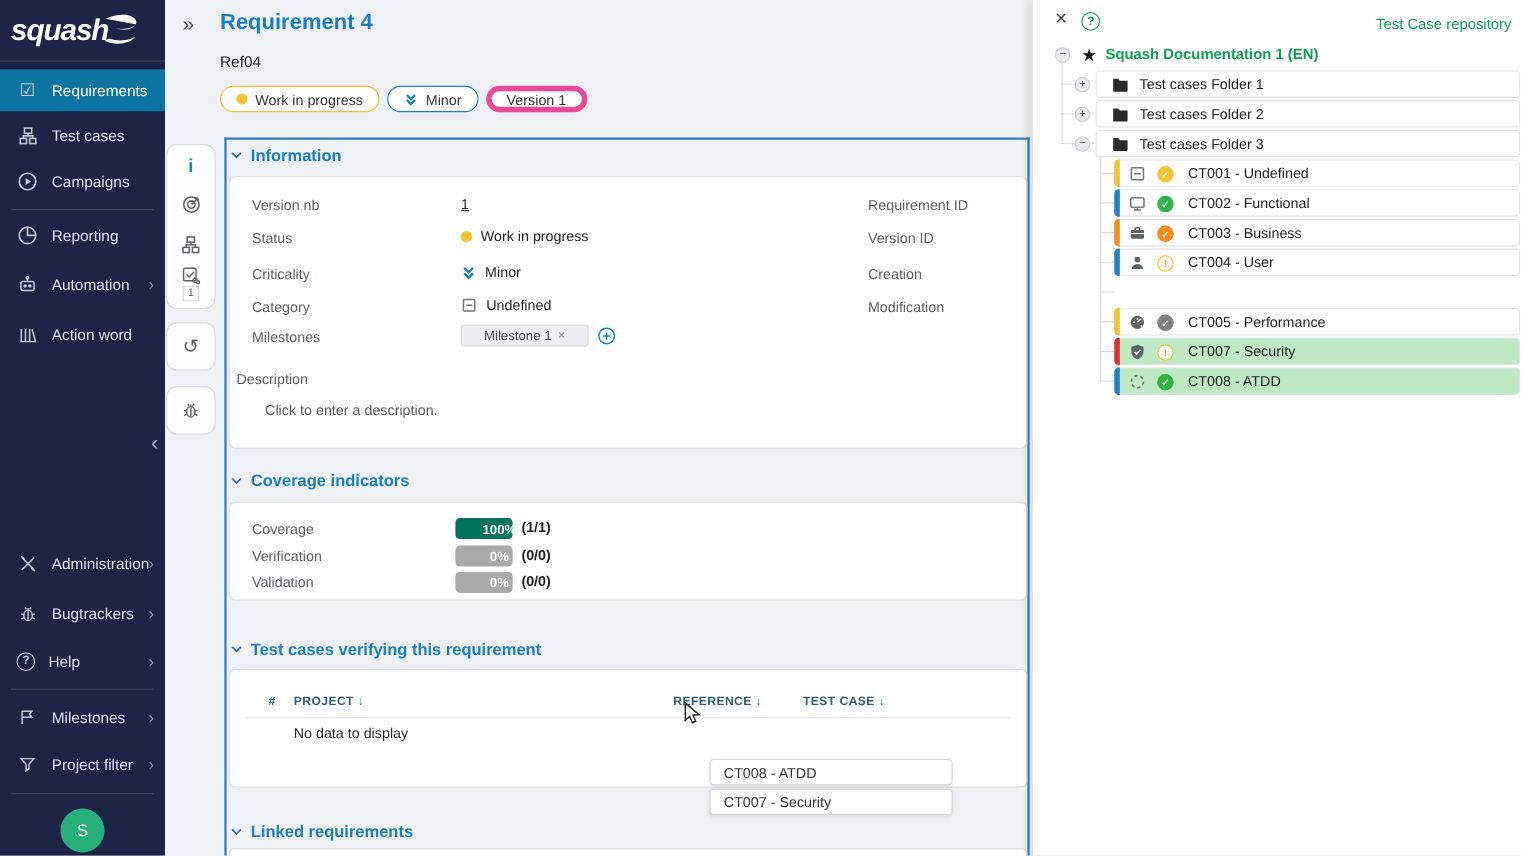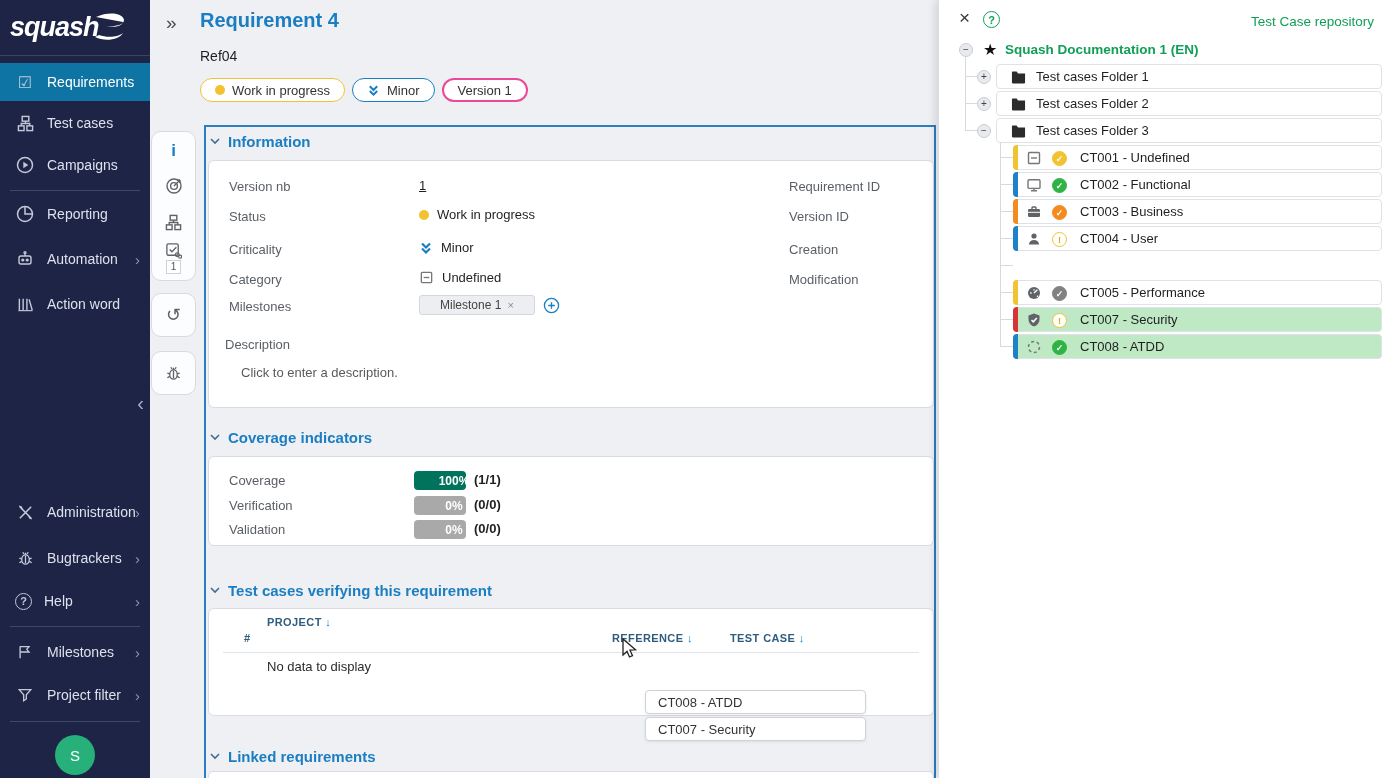--- a/index.html
+++ b/index.html
@@ -22,21 +22,21 @@
 
   
   .content { position:absolute; left:150px; top:0; width:786px; height:778px; background:#eef0f3; }
   .crumb-expand { position:absolute; left:16px; top:12px; font-size:19px; color:#4b4b4b; cursor:pointer; }
   .page-title { position:absolute; left:50px; top:9px; font-size:20px; font-weight:bold; color:#1b7ec2; }
   .page-ref { position:absolute; left:50px; top:48px; font-size:14px; color:#1f1f1f; }
   .badges { position:absolute; left:50px; top:78px; display:flex; gap:7px; }
   .pill { height:24px; border-radius:12px; background:#fff; display:flex; align-items:center; gap:7px; padding:0 14px; font-size:13px; color:#333; }
   .pill.status { border:1px solid #f0c232; }
   .pill.crit { border:1px solid #1a7fc1; }
-  .pill.version { border:2px solid #ec4899; }
+  .pill.version { border:5px solid #ec4899; }
   .dot { width:10px; height:10px; border-radius:50%; display:inline-block; }
 
   
   .tab-card { position:absolute; left:1px; width:45px; background:#fcfdfe; border:1px solid #d7dbe0; border-radius:10px; display:flex; flex-direction:column; align-items:center; }
   .tab-ic { width:45px; height:36px; display:flex; flex-direction:column; align-items:center; justify-content:center; color:#5f6368; cursor:pointer; }
   .tab-ic .glyph { font-size:16px; line-height:1; }
   .count-badge { margin-top:1px; font-size:10px; color:#555; background:#fff; border:1px solid #cfd3d8; padding:0 4px; line-height:12px; }
 
   
   .tab-area { position:absolute; left:54px; top:125px; width:732px; height:653px; border-top:2px solid #2c7dc1; border-left:2px solid #2c7dc1; border-right:2px solid #2c7dc1; }
@@ -333,21 +333,21 @@
         <span class="chip">
             <span>Milestone 1</span>
             <span class="x">×</span>
           </span>
         <svg width="17" height="17" viewBox="0 0 18 18">
             <circle cx="9" cy="9" r="7.5" fill="none" stroke="#1a7fc1" stroke-width="1.4"></circle>
             <path d="M9 5.5v7M5.5 9h7" stroke="#1a7fc1" stroke-width="1.4"></path>
           </svg>
       </div>
 
-      <span class="f-label" style="left:16px;top:176px">Description</span>
+      <span class="f-label" style="left:6px;top:176px">Description</span>
       <div class="f-value placeholder" style="left:32px;top:204px">Click to enter a description.</div>
 
       <span class="f-label" style="left:580px;top:18px">Requirement ID</span>
       <span class="f-label" style="left:580px;top:48px">Version ID</span>
       <span class="f-label" style="left:580px;top:81px">Creation</span>
       <span class="f-label" style="left:580px;top:111px">Modification</span>
     </div>
 
     <div class="sec-head" style="left:60px;top:429px">
       <svg width="10" height="7" viewBox="0 0 10 7">
@@ -370,21 +370,21 @@
     </div>
 
     <div class="sec-head" style="left:60px;top:582px">
       <svg width="10" height="7" viewBox="0 0 10 7">
           <path d="M1 1l4 4 4-4" fill="none" stroke="#3d6f94" stroke-width="1.6"></path>
         </svg>
       <span>Test cases verifying this requirement</span>
     </div>
     <div class="card" style="left:58px;top:608px;width:726px;height:108px">
       <span class="th" style="left:35px;top:23px">#</span>
-      <span class="th" style="left:58px;top:7px"><span>PROJECT</span> <span class="arrow">↓</span></span>
+      <span class="th" style="left:58px;top:23px"><span>PROJECT</span> <span class="arrow">↓</span></span>
       <span class="th" style="left:403px;top:23px"><span>REFERENCE</span> <span class="arrow">↓</span></span>
       <span class="th" style="left:521px;top:23px"><span>TEST CASE</span> <span class="arrow">↓</span></span>
       <div class="t-div" style="top:43px"></div>
       <span class="empty-msg" style="left:58px;top:50px">No data to display</span>
     </div>
 
     <div class="sec-head" style="left:60px;top:748px">
       <svg width="10" height="7" viewBox="0 0 10 7">
           <path d="M1 1l4 4 4-4" fill="none" stroke="#3d6f94" stroke-width="1.6"></path>
         </svg>

